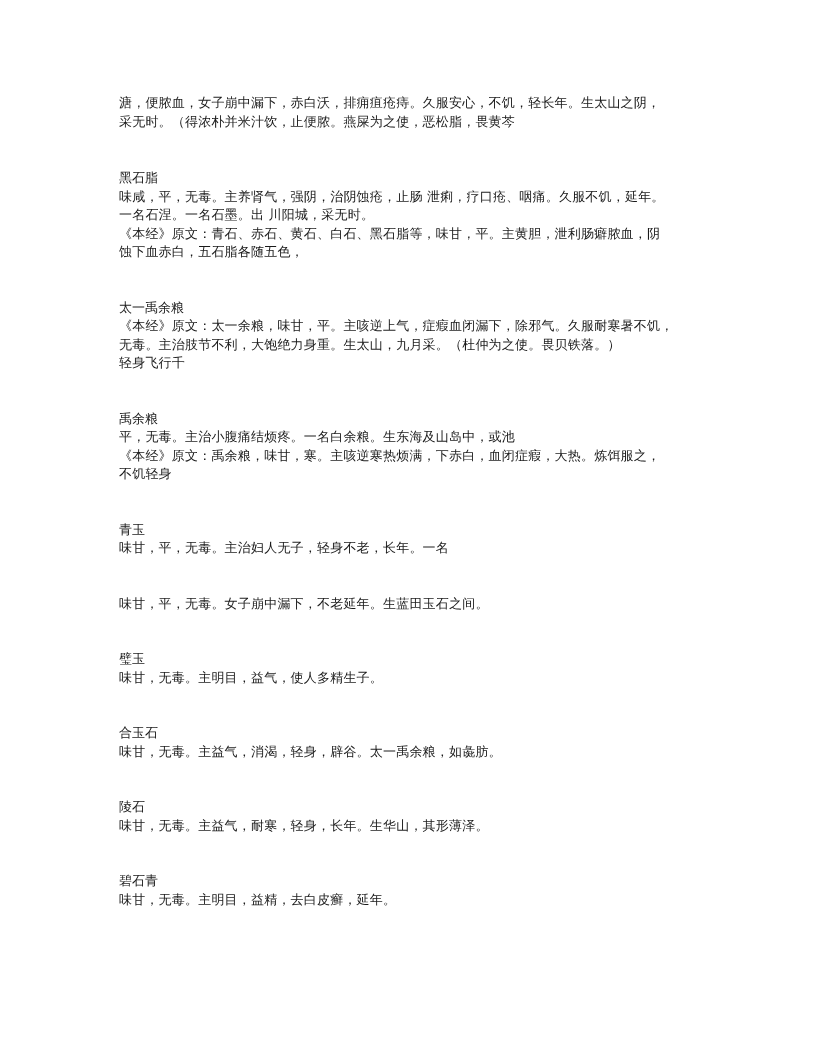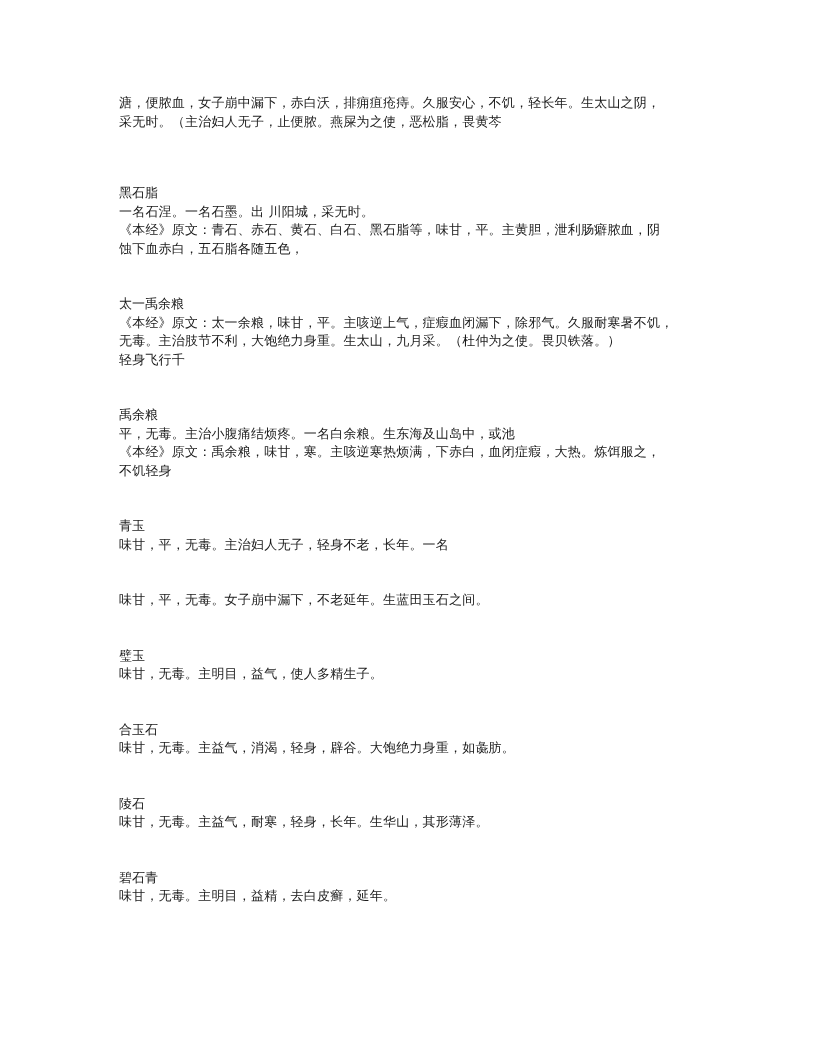--- a/index.html
+++ b/index.html
@@ -20,36 +20,37 @@
       left: 119px;
       top: 94px;
       width: 580px;
     }
     .line {
       font-size: 13px;
       line-height: 18.5px;
       white-space: nowrap;
       letter-spacing: 0.2px;
     }
-    .intro { margin-bottom: 53px; }
+    .intro { margin-bottom: 38px; }
     .entry { margin-bottom: 37px; }
     .entry-title { font-size: 13px; line-height: 18.5px; margin-top: 21px; }
   </style>
 </head>
 <body>
 
 <div class="page">
 
   <div class="intro">
     <div class="line">溏，便脓血，女子崩中漏下，赤白沃，排痈疽疮痔。久服安心，不饥，轻长年。生太山之阴，</div>
-    <div class="line">采无时。（主治妇人无子，止便脓。燕屎为之使，恶松脂，畏黄芩</div>
+    <div class="line">采无时。（得浓朴并米汁饮，止便脓。燕屎为之使，恶松脂，畏黄芩</div>
   </div>
 
   <div class="entry">
     <div class="entry-title">黑石脂</div>
+    <div class="line">味咸，平，无毒。主养肾气，强阴，治阴蚀疮，止肠 泄痢，疗口疮、咽痛。久服不饥，延年。</div>
     <div class="line">一名石涅。一名石墨。出 川阳城，采无时。</div>
     <div class="line">《本经》原文：青石、赤石、黄石、白石、黑石脂等，味甘，平。主黄胆，泄利肠癖脓血，阴</div>
     <div class="line">蚀下血赤白，五石脂各随五色，</div>
   </div>
 
   <div class="entry">
     <div class="entry-title">太一禹余粮</div>
     <div class="line">《本经》原文：太一余粮，味甘，平。主咳逆上气，症瘕血闭漏下，除邪气。久服耐寒暑不饥，</div>
     <div class="line">无毒。主治肢节不利，大饱绝力身重。生太山，九月采。（杜仲为之使。畏贝铁落。）</div>
     <div class="line">轻身飞行千</div>
@@ -71,21 +72,21 @@
     <div class="line">味甘，平，无毒。女子崩中漏下，不老延年。生蓝田玉石之间。</div>
   </div>
 
   <div class="entry">
     <div class="entry-title">璧玉</div>
     <div class="line">味甘，无毒。主明目，益气，使人多精生子。</div>
   </div>
 
   <div class="entry">
     <div class="entry-title">合玉石</div>
-    <div class="line">味甘，无毒。主益气，消渴，轻身，辟谷。大饱绝力身重，如彘肪。</div>
+    <div class="line">味甘，无毒。主益气，消渴，轻身，辟谷。太一禹余粮，如彘肪。</div>
   </div>
 
   <div class="entry">
     <div class="entry-title">陵石</div>
     <div class="line">味甘，无毒。主益气，耐寒，轻身，长年。生华山，其形薄泽。</div>
   </div>
 
   <div class="entry">
     <div class="entry-title">碧石青</div>
     <div class="line">味甘，无毒。主明目，益精，去白皮癣，延年。</div>

